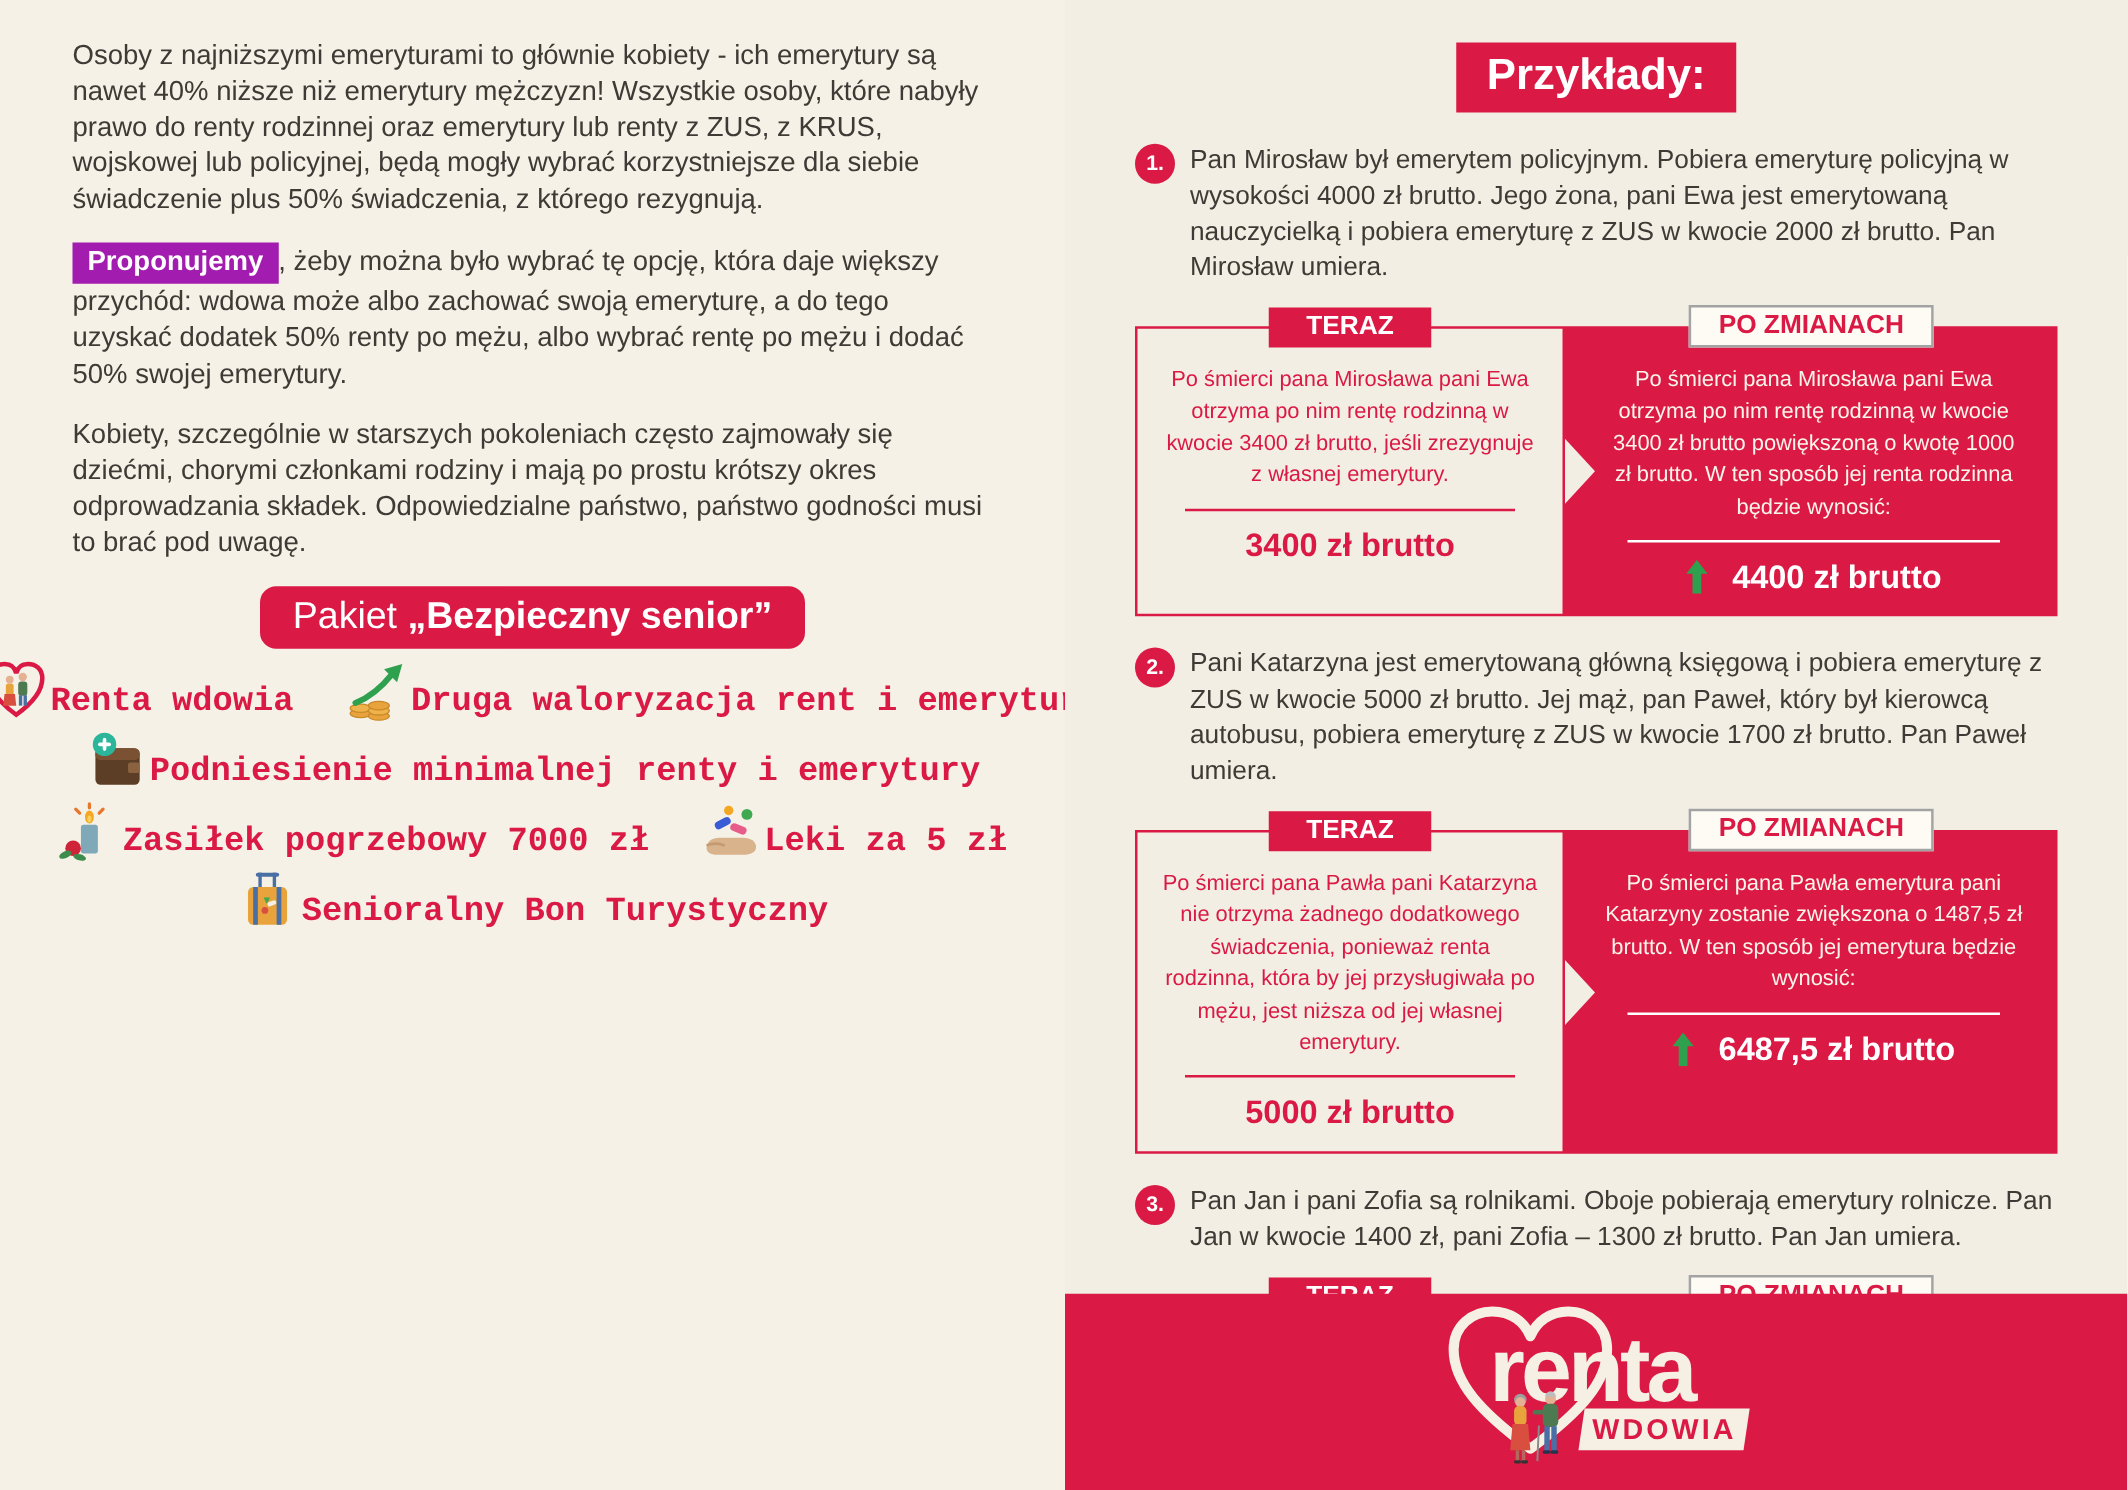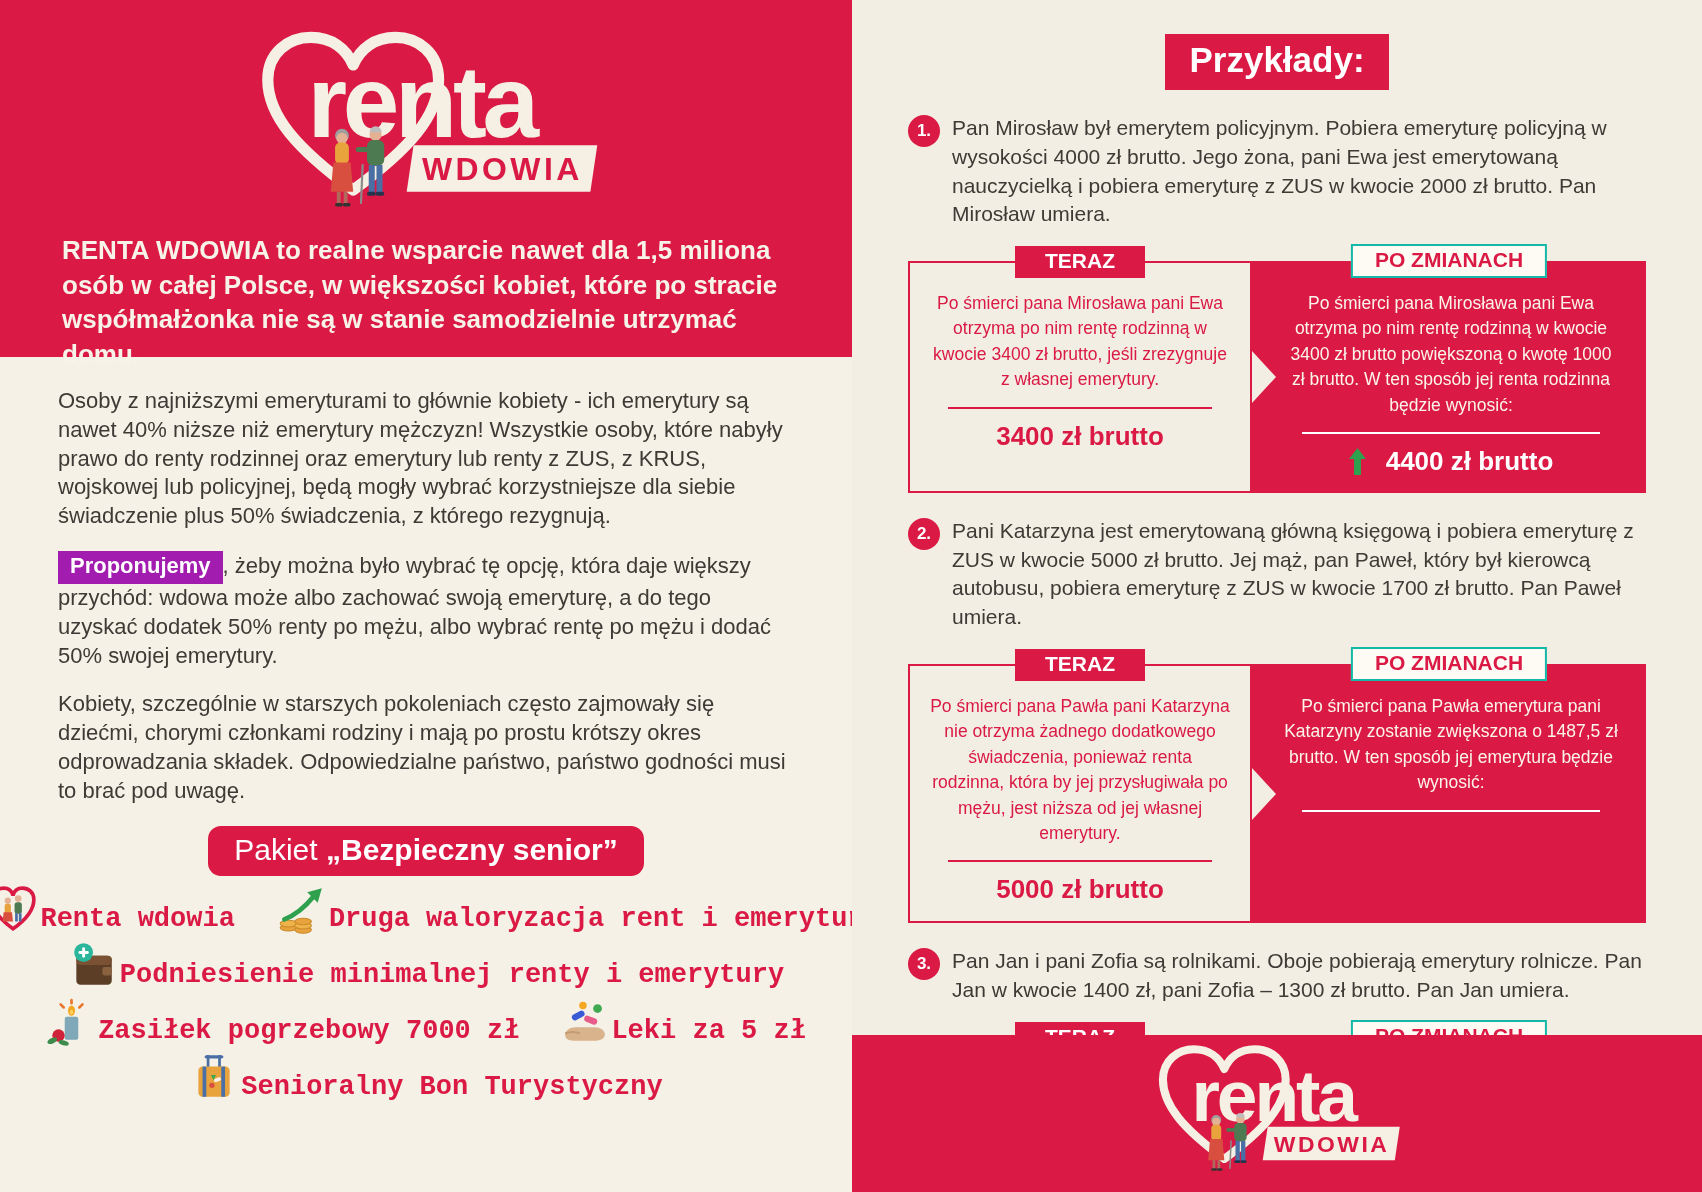--- a/index.html
+++ b/index.html
@@ -50,21 +50,21 @@
                  background:#DA1A45; color:#FFFFFF; font-weight:bold; font-size:21px;
                  padding:3px 30px 5px 30px; white-space:nowrap; }
   .teraz-text { color:#DA1A45; font-size:17.5px; line-height:1.45; }
   .sep { height:2px; margin:14px auto 12px auto; width:88%; }
   .red-sep { background:#DA1A45; }
   .white-sep { background:#FFFFFF; }
   .teraz-value { color:#DA1A45; font-weight:bold; font-size:26px; }
 
   .po-box { flex:1; background:#DA1A45; position:relative; padding:30px 26px 16px 30px; text-align:center; }
   .po-label { position:absolute; top:-17px; left:50%; transform:translateX(-50%);
-              background:#FDFBF4; border:2px solid #14b8a6; color:#DA1A45; font-weight:bold;
+              background:#FDFBF4; border:2px solid #a3a3a3; color:#DA1A45; font-weight:bold;
               font-size:21px; padding:2px 22px 4px 22px; white-space:nowrap; }
   .po-text { color:#FBF4EA; font-size:17.5px; line-height:1.45; }
   .po-value { color:#FFFFFF; font-weight:bold; font-size:26px; display:flex; align-items:center; justify-content:center; gap:20px; }
   .chevron { position:absolute; left:0; top:50%; transform:translateY(-50%); width:0; height:0;
              border-top:26px solid transparent; border-bottom:26px solid transparent; border-left:24px solid #F2EEE3; }
 
   .red-footer { position:absolute; left:0; bottom:0; width:850px; height:157px; background:#DA1A45;
                 display:flex; align-items:center; justify-content:center; }
 
   .hidden-defs { position:absolute; width:0; height:0; overflow:hidden; }
@@ -99,28 +99,20 @@
         <rect x="57" y="74" width="10" height="4.5" rx="2" fill="#26334D"></rect>
       </g>
     </symbol>
   </defs>
 </svg>
 
 <div class="page">
 
   <div class="left-col">
 
-    <div class="red-header">
-      <div class="logo-wrap">
-        <svg width="345" height="203" viewBox="0 0 400 235">
-            <use href="#logo-renta"></use>
-          </svg>
-      </div>
-      <p class="header-intro">RENTA WDOWIA to realne wsparcie nawet dla 1,5 miliona osób w całej Polsce, w większości kobiet, które po stracie współmałżonka nie są w stanie samodzielnie utrzymać domu.</p>
-    </div>
 
     <div class="body-text">
       <p>Osoby z najniższymi emeryturami to głównie kobiety - ich emerytury są nawet 40% niższe niż emerytury mężczyzn! Wszystkie osoby, które nabyły prawo do renty rodzinnej oraz emerytury lub renty z ZUS, z KRUS, wojskowej lub policyjnej, będą mogły wybrać korzystniejsze dla siebie świadczenie plus 50% świadczenia, z którego rezygnują.</p>
       <p><span class="highlight">Proponujemy</span><span>, żeby można było wybrać tę opcję, która daje większy przychód: wdowa może albo zachować swoją emeryturę, a do tego uzyskać dodatek 50% renty po mężu, albo wybrać rentę po mężu i dodać 50% swojej emerytury.</span></p>
       <p>Kobiety, szczególnie w starszych pokoleniach często zajmowały się dziećmi, chorymi członkami rodziny i mają po prostu krótszy okres odprowadzania składek. Odpowiedzialne państwo, państwo godności musi to brać pod uwagę.</p>
     </div>
 
     <div class="pakiet-banner"><span>Pakiet </span><span class="pb-bold">„Bezpieczny senior”</span></div>
 
     <div class="pakiet-items">
@@ -256,20 +248,26 @@
           <span class="teraz-label">TERAZ</span>
           <p class="teraz-text">Po śmierci pana Pawła pani Katarzyna nie otrzyma żadnego dodatkowego świadczenia, ponieważ renta rodzinna, która by jej przysługiwała po mężu, jest niższa od jej własnej emerytury.</p>
           <div class="sep red-sep"></div>
           <div class="teraz-value">5000 zł brutto</div>
         </div>
         <div class="po-box">
           <div class="chevron"></div>
           <span class="po-label">PO ZMIANACH</span>
           <p class="po-text">Po śmierci pana Pawła emerytura pani Katarzyny zostanie zwiększona o 1487,5 zł brutto. W ten sposób jej emerytura będzie wynosić:</p>
           <div class="sep white-sep"></div>
+          <div class="po-value">
+            <svg width="17" height="27" viewBox="0 0 17 27">
+                <polygon points="8.5,0 17,11 12,11 12,27 5,27 5,11 0,11" fill="#2FA14E"></polygon>
+              </svg>
+            <span>6487,5 zł brutto</span>
+          </div>
         </div>
       </div>
     </div>
 
     <div class="example">
       <div class="ex-head">
         <span class="ex-num">3.</span>
         <p class="ex-intro">Pan Jan i pani Zofia są rolnikami. Oboje pobierają emerytury rolnicze. Pan Jan w kwocie 1400 zł, pani Zofia – 1300 zł brutto. Pan Jan umiera.</p>
       </div>
       <div class="compare-row">

